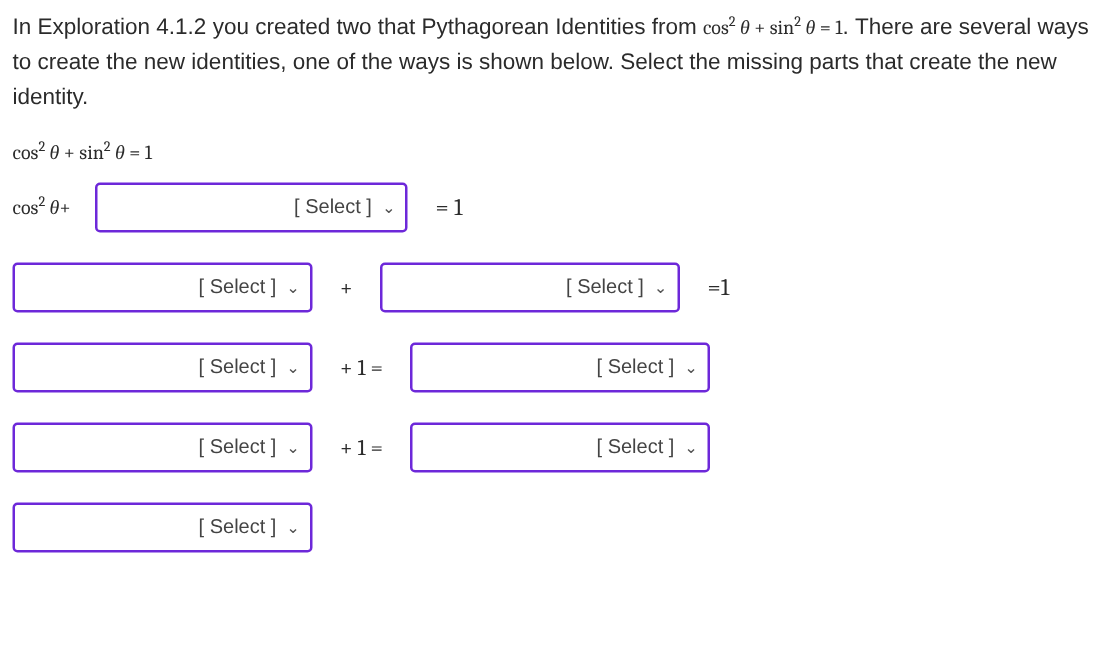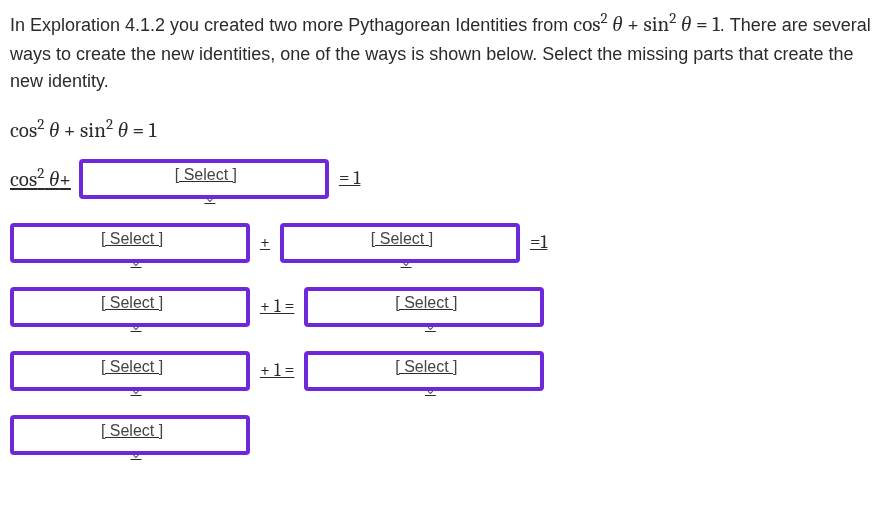--- a/index.html
+++ b/index.html
@@ -8,57 +8,55 @@
     padding: 8px 10px;
     font-family: "Segoe UI", Arial, sans-serif;
     font-size: 18px;
     color: #2b2b2b;
     line-height: 1.55;
     width: 891px;
   }
   .intro { margin-bottom: 18px; }
   .math {
     font-family: Cambria, "Times New Roman", serif;
-    font-size: 21px;
+    font-size: 16px;
   }
   sup { font-size: 0.72em; vertical-align: super; line-height: 0; }
   .identity-line { margin-bottom: 12px; }
   .row {
     display: flex;
     align-items: center;
     margin-bottom: 24px;
-    gap: 6px;
-    text-decoration: underline;
+    gap: 18px;
   }
   .select {
     display: inline-flex;
     align-items: center;
-    justify-content: space-between;
-    border: 4px solid #6d28d9;
+    justify-content: flex-end;
+    border: 2px solid #6d28d9;
     border-radius: 4px;
     background: #fff;
     height: 40px;
     padding: 0 8px 0 12px;
     font-size: 16px;
     color: #444;
     cursor: pointer;
-    flex-direction: column;
   }
   .select.wide { width: 250px; }
   .select.med  { width: 240px; }
   .chevron { color: #555; font-size: 13px; margin-left: 8px; }
   .mid { font-family: Cambria, "Times New Roman", serif; font-size: 18px; padding: 0 4px; }
   .eq1 { font-family: Cambria, "Times New Roman", serif; font-size: 19px; margin-left: 4px; }
   .lead-math { margin-right: 2px; }
 </style>
 </head>
 <body>
 
 <div class="intro">
-  <span>In Exploration 4.1.2 you created two more Pythagorean Identities from </span>
+  <span>In Exploration 4.1.2 you created two that Pythagorean Identities from </span>
   <span class="math">cos<sup>2</sup> <i>θ</i> + sin<sup>2</sup> <i>θ</i> = 1</span><span>. There are several ways to create the new identities, one of the ways is shown below.  Select the missing parts that create the new identity.</span>
 </div>
 
 <div class="identity-line math">
   cos<sup>2</sup> <i>θ</i> + sin<sup>2</sup> <i>θ</i> = 1
 </div>
 
 <div class="row">
   <span class="math lead-math">cos<sup>2</sup> <i>θ</i>+</span>
   <div class="select wide">

